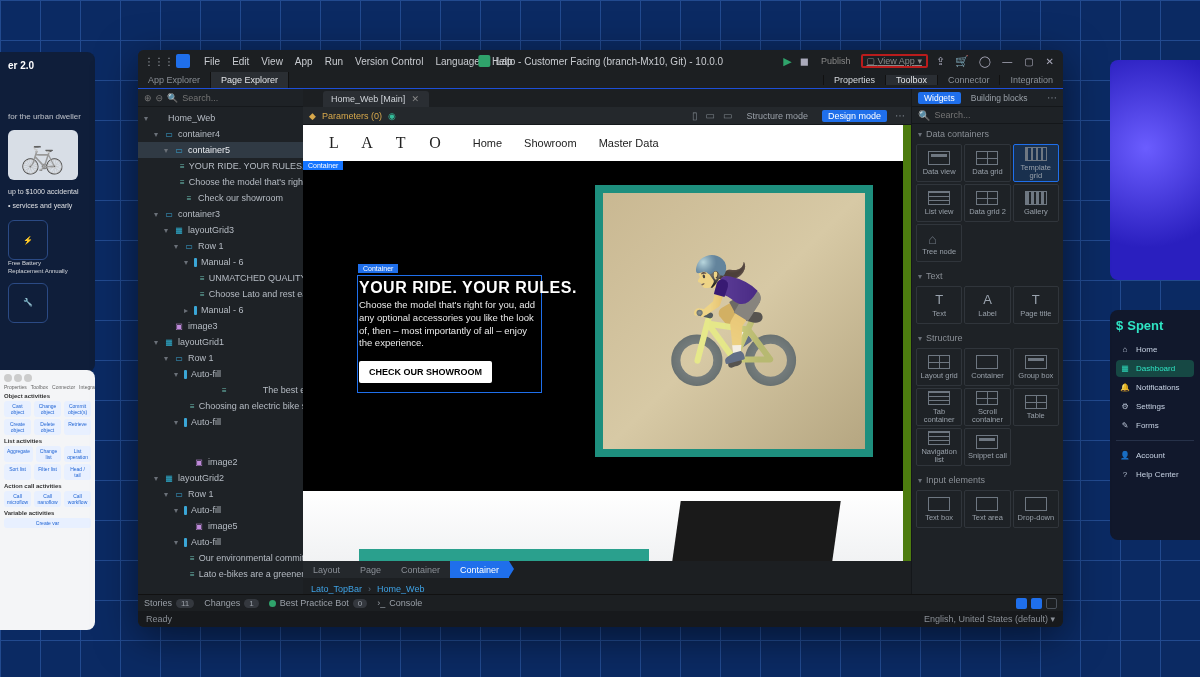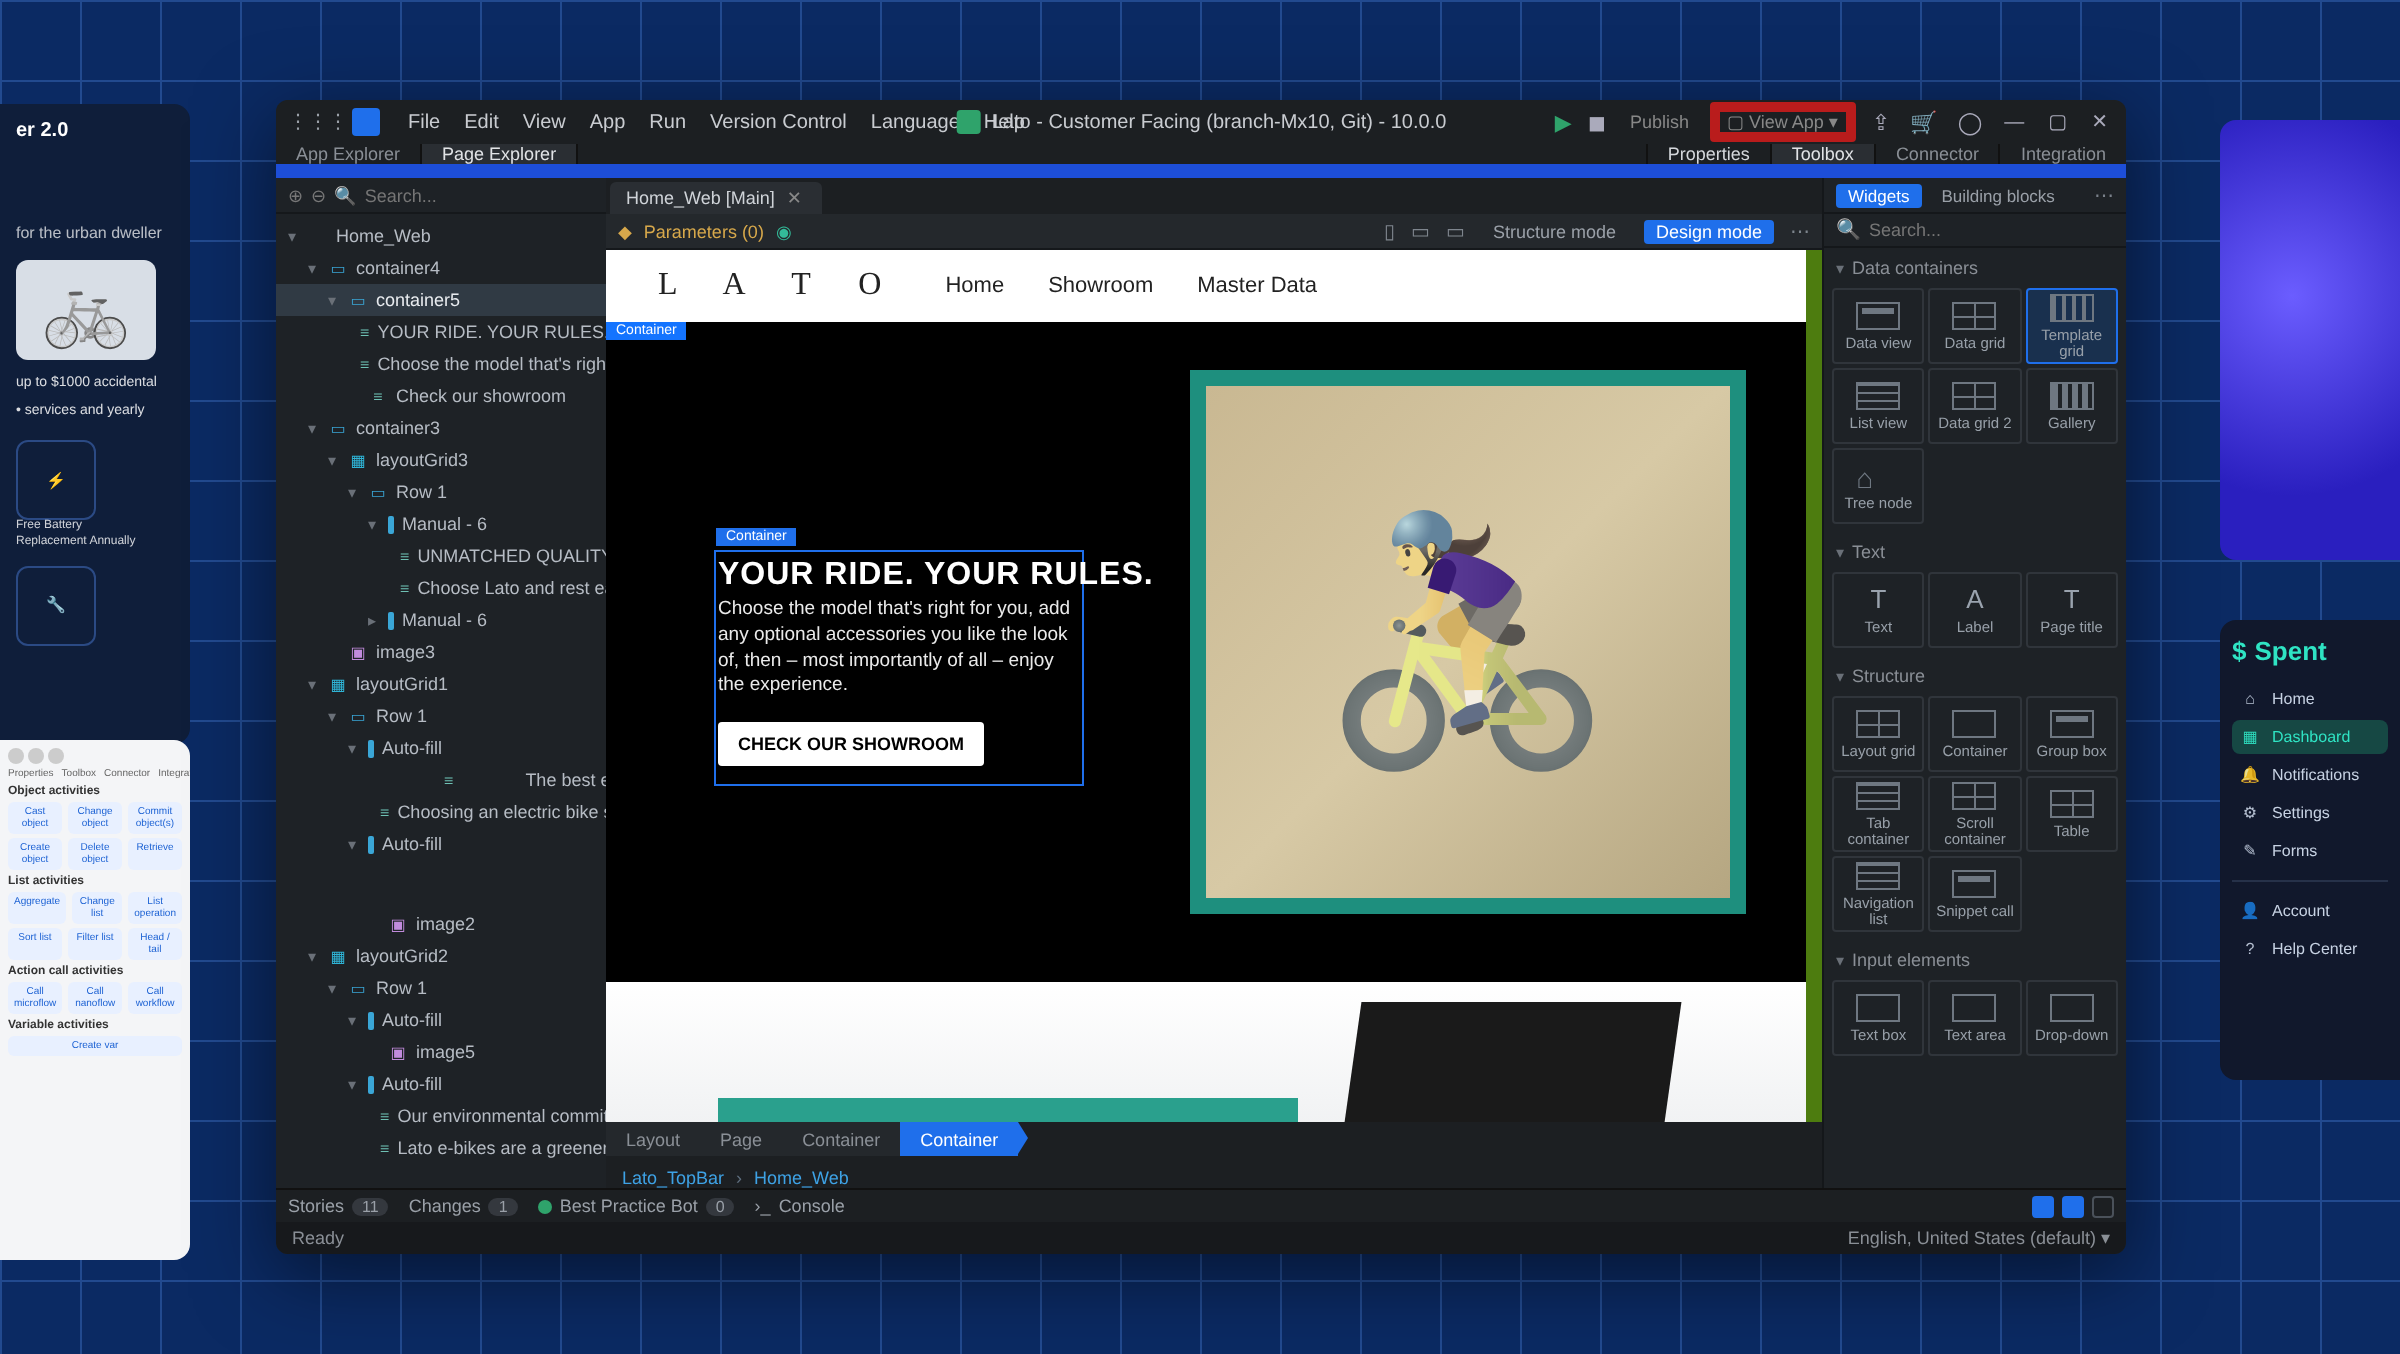--- a/index.html
+++ b/index.html
@@ -74,21 +74,21 @@
   .menubar .m{padding:0 6px;color:#c9ccd1;font-size:10px;cursor:pointer;}
   .menubar .title{position:absolute;left:50%;transform:translateX(-50%);display:flex;align-items:center;gap:6px;color:#c9ccd1;}
   .menubar .title .badge{width:12px;height:12px;background:#2fa36b;border-radius:2px;}
   .menubar .right{margin-left:auto;display:flex;align-items:center;gap:6px;}
   .menubar .right .play{color:#2fa36b;font-size:11px;}
   .menubar .right .btn{color:#888;font-size:9px;padding:0 4px;}
   .menubar .right .ic{color:#aab;font-size:11px;padding:0 2px;}
   .menubar .right .win{color:#aab;font-size:10px;padding:0 3px;}
 
   
-  .expl-tabs{height:17px;background:#1c1f22;display:flex;align-items:center;border-bottom:7px solid #1d4ed8;}
+  .expl-tabs{height:17px;background:#1c1f22;display:flex;align-items:center;border-bottom:1px solid #1d4ed8;}
   .expl-tabs .t{padding:0 10px;font-size:9px;color:#8a8f96;height:100%;display:flex;align-items:center;border-right:1px solid #111;}
   .expl-tabs .t.active{background:#2a2e33;color:#e1e3e6;}
   .expl-tabs .rtabs{margin-left:auto;display:flex;}
   .expl-tabs .rtabs .t{border-left:1px solid #111;border-right:none;}
   .expl-tabs .rtabs .t:first-child{color:#d5d8dc;}
 
   
   .body{flex:1;display:grid;grid-template-columns:165px 1fr 152px;min-height:0;}
 
   
@@ -110,21 +110,21 @@
   .ico.layout:before{content:"▦";}
   .ico.text{color:#6ec1b4;}
   .ico.text:before{content:"≡";}
   .ico.img{color:#c18bdc;}
   .ico.img:before{content:"▣";}
   .ico.bar{color:#3aa6d6;width:3px;height:9px;background:#3aa6d6;border-radius:1px;}
 
   
   .editor{display:flex;flex-direction:column;min-width:0;background:#2a2e33;}
   .doc-tabs{height:18px;background:#1c1f22;display:flex;align-items:flex-end;}
-  .doc-tabs .tab{background:#2a2e33;color:#cfd3d8;font-size:9px;padding:3px 10px 3px 8px;border-radius:3px 3px 0 0;display:flex;align-items:center;gap:6px;margin-left:2px;}
+  .doc-tabs .tab{background:#2a2e33;color:#cfd3d8;font-size:9px;padding:3px 10px 3px 8px;border-radius:3px 3px 0 0;display:flex;align-items:center;gap:6px;margin-left:20px;}
   .doc-tabs .tab .x{color:#888;font-size:9px;}
   .params{height:18px;background:#24282c;display:flex;align-items:center;padding:0 6px;gap:6px;font-size:9px;color:#9aa0a8;border-bottom:1px solid #15181b;}
   .params .p{color:#d7a84b;}
   .params .right{margin-left:auto;display:flex;align-items:center;gap:8px;}
   .params .right .ic{color:#7e858d;font-size:10px;}
   .params .mode{font-size:9px;padding:1px 6px;border-radius:2px;color:#9aa0a8;}
   .params .mode.active{background:#1f6feb;color:#fff;}
   .canvas-wrap{flex:1;overflow:hidden;position:relative;background:#4d7c0f;}
   .canvas{position:absolute;inset:0;overflow:hidden;}
 
@@ -313,21 +313,21 @@
     <div class="mx"></div>
     <span id="menus"><span class="m">File</span><span class="m">Edit</span><span class="m">View</span><span class="m">App</span><span class="m">Run</span><span class="m">Version Control</span><span class="m">Language</span><span class="m">Help</span></span>
     <div class="title">
       <span class="badge"></span>
       <span>Lato - Customer Facing (branch-Mx10, Git)  -  10.0.0</span>
     </div>
     <div class="right">
       <span class="play">▶</span>
       <span class="ic">◼</span>
       <span class="btn">Publish</span>
-      <span class="btn" style="border:5px solid #b91c1c;border-radius:2px;">▢ <span>View App</span> ▾</span>
+      <span class="btn" style="border:2px solid #b91c1c;border-radius:2px;text-decoration:underline;">▢ <span>View App</span> ▾</span>
       <span class="ic">⇪</span>
       <span class="ic">🛒</span>
       <span class="ic">◯</span>
       <span class="win">—</span>
       <span class="win">▢</span>
       <span class="win">✕</span>
     </div>
   </div>
 
   <div class="expl-tabs">

